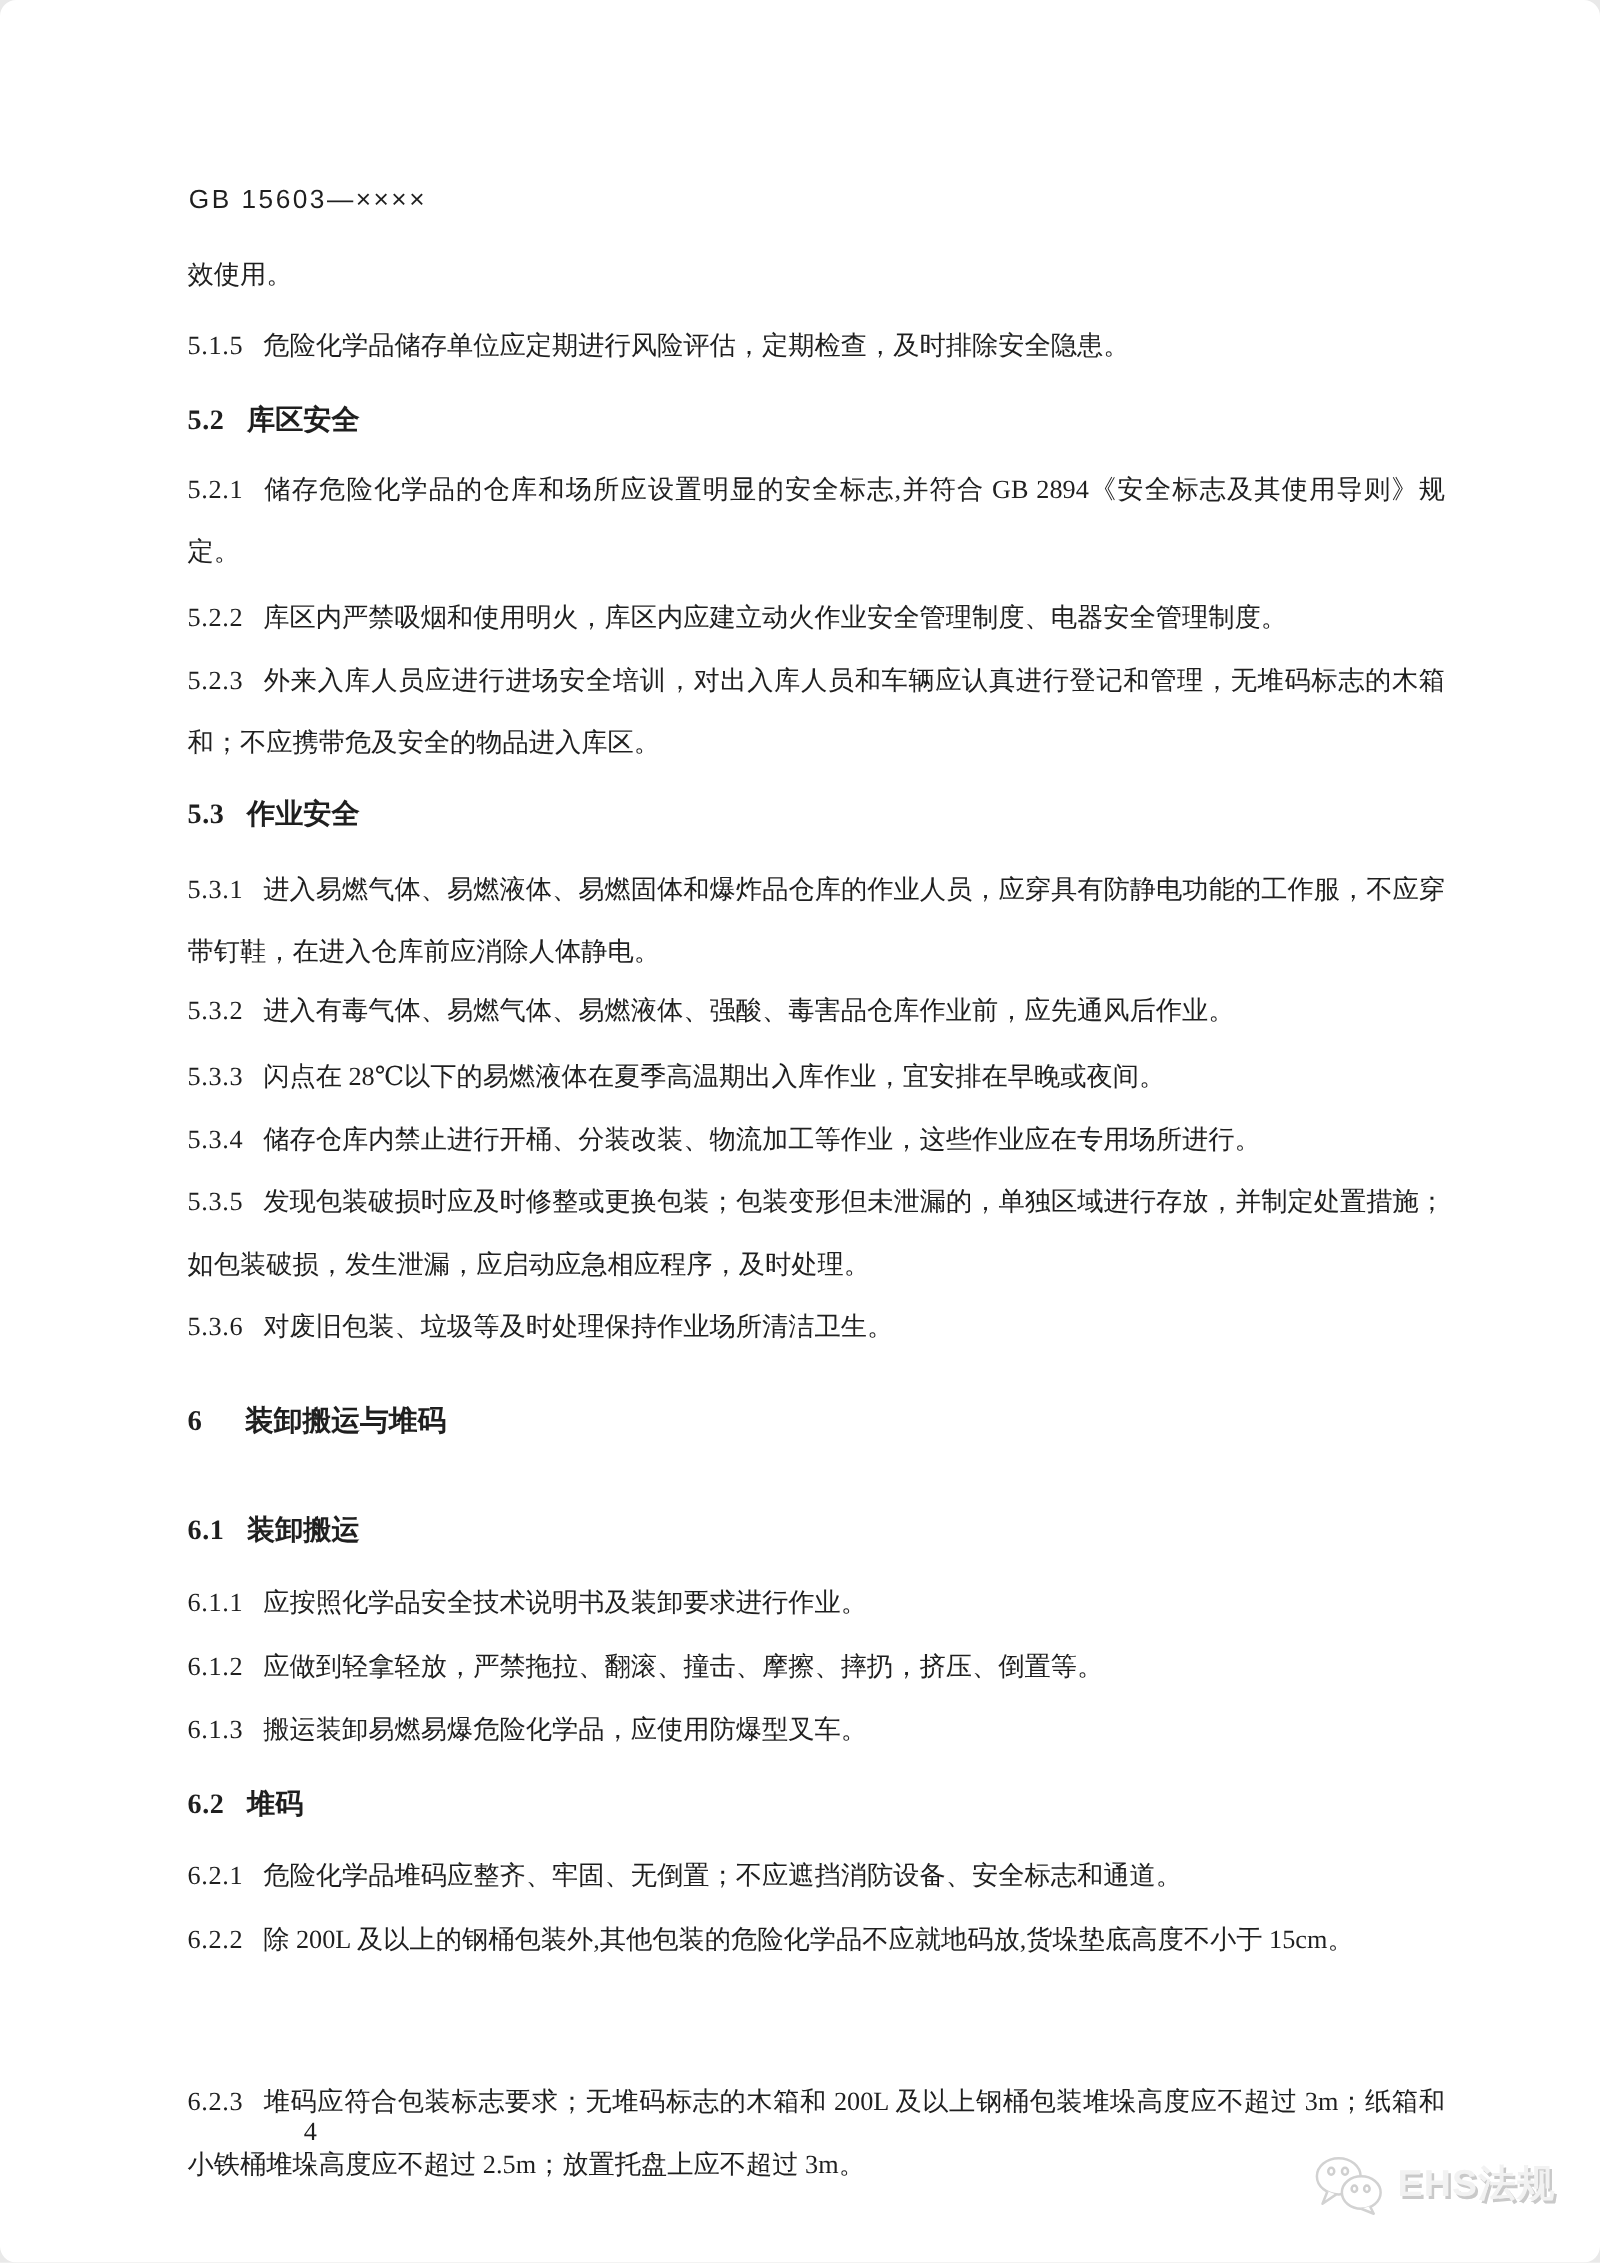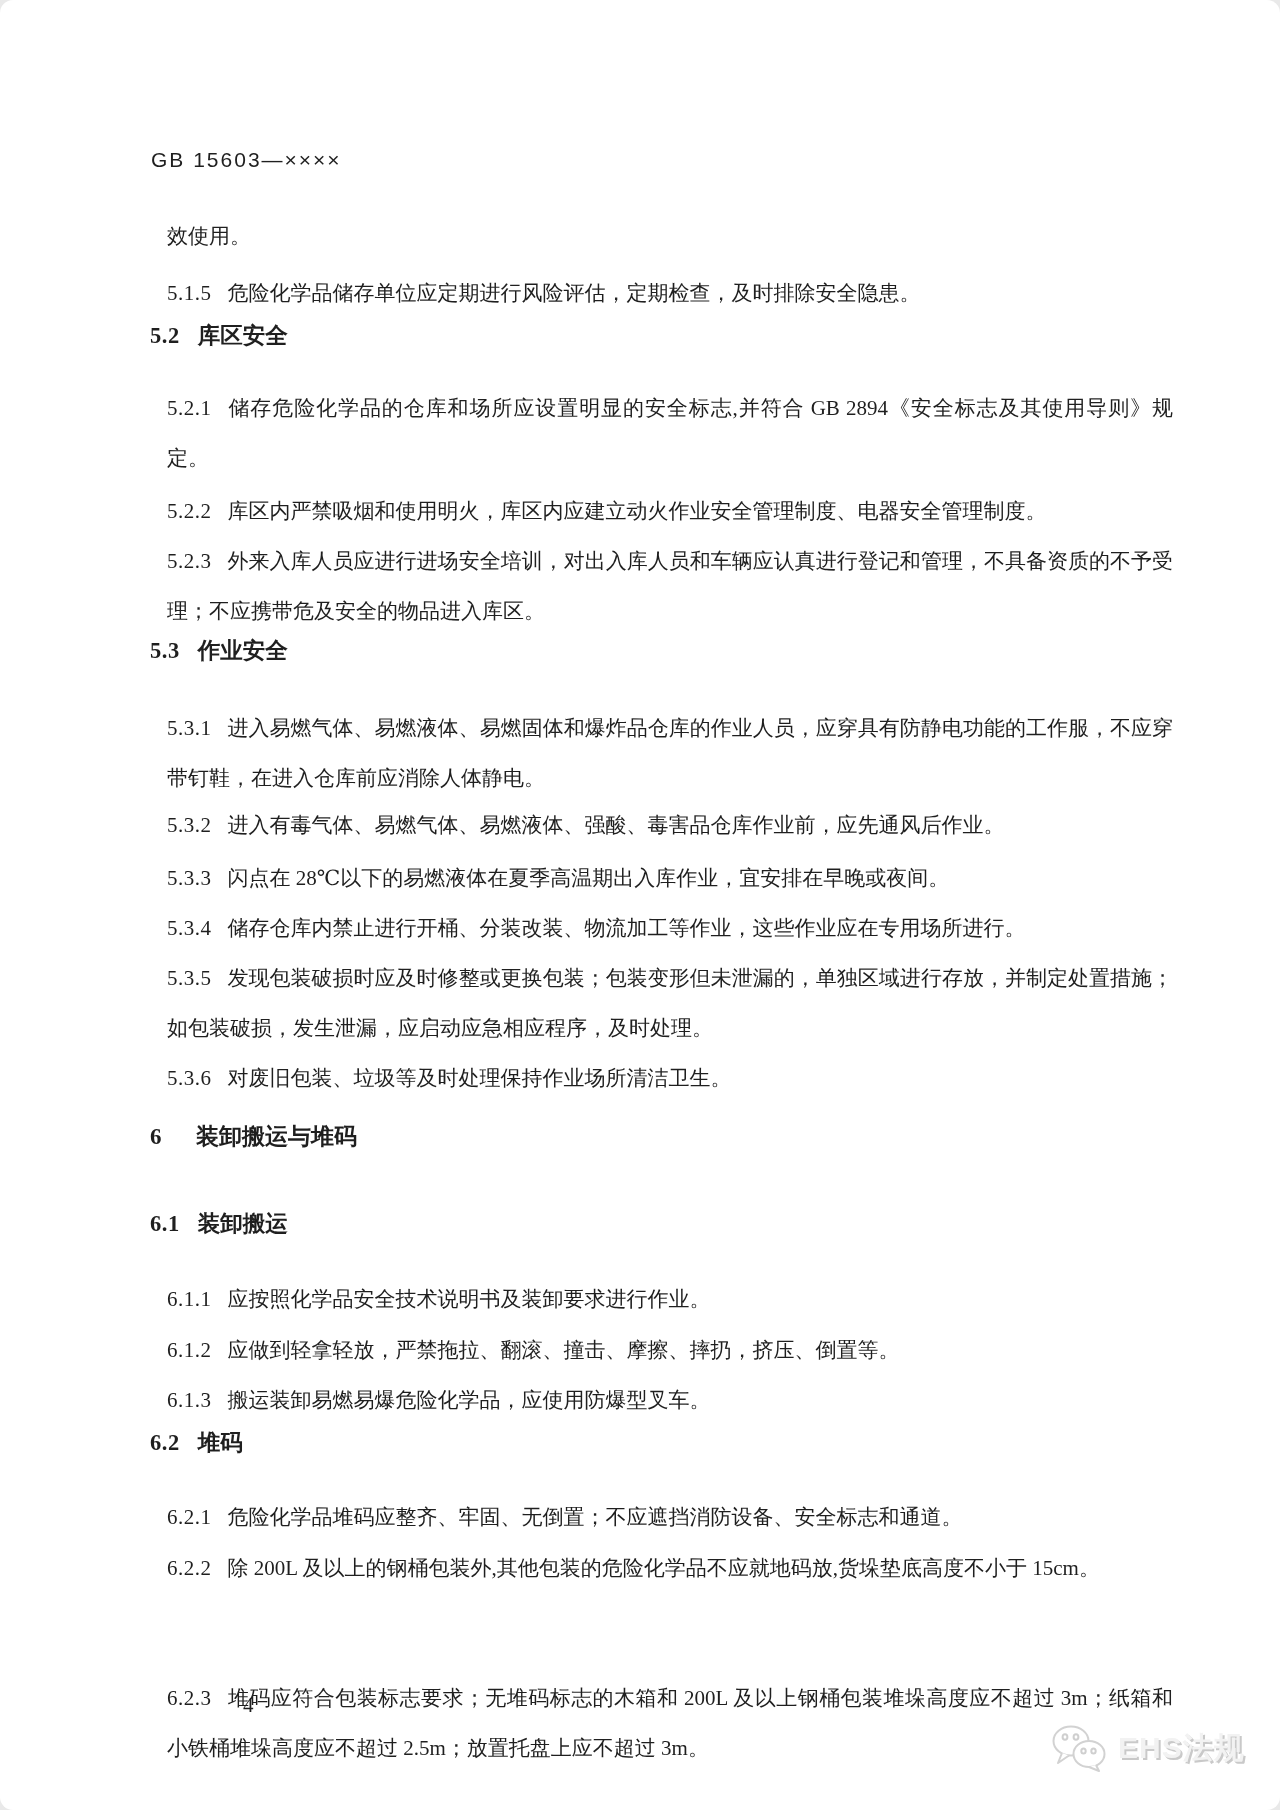--- a/index.html
+++ b/index.html
@@ -16,21 +16,21 @@
   .doc-header {
     position:absolute; left:151px; top:147px;
     font-family:"Liberation Sans","DejaVu Sans",sans-serif;
     font-size:21px; line-height:26px; letter-spacing:2px;
     white-space:nowrap;
   }
   .block {
     position:absolute; left:150px; width:1006px;
     font-size:21px; line-height:50px;
     text-align:justify;
-    margin:17px;
+    margin:0;
   }
   .block .num { margin-right:16px; letter-spacing:0.5px; }
   .heading {
     position:absolute; left:150px; width:1006px;
     margin:0;
     font-family:"Liberation Sans","DejaVu Sans",sans-serif;
     font-weight:bold;
     font-size:22.5px; line-height:30px;
     white-space:nowrap;
   }
@@ -70,21 +70,21 @@
   <p class="block" style="top:194px"><span>效使用。</span></p>
 
   <p class="block" style="top:251px"><span class="num">5.1.5</span><span>危险化学品储存单位应定期进行风险评估，定期检查，及时排除安全隐患。</span></p>
 
   <p class="heading" style="top:321px"><span class="num">5.2</span><span>库区安全</span></p>
 
   <p class="block" style="top:366px"><span class="num">5.2.1</span><span>储存危险化学品的仓库和场所应设置明显的安全标志,并符合 GB 2894《安全标志及其使用导则》规定。</span></p>
 
   <p class="block" style="top:469px"><span class="num">5.2.2</span><span>库区内严禁吸烟和使用明火，库区内应建立动火作业安全管理制度、电器安全管理制度。</span></p>
 
-  <p class="block" style="top:519px"><span class="num">5.2.3</span><span>外来入库人员应进行进场安全培训，对出入库人员和车辆应认真进行登记和管理，不具备资质的不予受理；不应携带危及安全的物品进入库区。</span></p>
+  <p class="block" style="top:519px"><span class="num">5.2.3</span><span>外来入库人员应进行进场安全培训，对出入库人员和车辆应认真进行登记和管理，无堆码标志的木箱和；不应携带危及安全的物品进入库区。</span></p>
 
   <p class="heading" style="top:636px"><span class="num">5.3</span><span>作业安全</span></p>
 
   <p class="block" style="top:686px"><span class="num">5.3.1</span><span>进入易燃气体、易燃液体、易燃固体和爆炸品仓库的作业人员，应穿具有防静电功能的工作服，不应穿带钉鞋，在进入仓库前应消除人体静电。</span></p>
 
   <p class="block" style="top:783px"><span class="num">5.3.2</span><span>进入有毒气体、易燃气体、易燃液体、强酸、毒害品仓库作业前，应先通风后作业。</span></p>
 
   <p class="block" style="top:836px"><span class="num">5.3.3</span><span>闪点在 28℃以下的易燃液体在夏季高温期出入库作业，宜安排在早晚或夜间。</span></p>
 
   <p class="block" style="top:886px"><span class="num">5.3.4</span><span>储存仓库内禁止进行开桶、分装改装、物流加工等作业，这些作业应在专用场所进行。</span></p>

